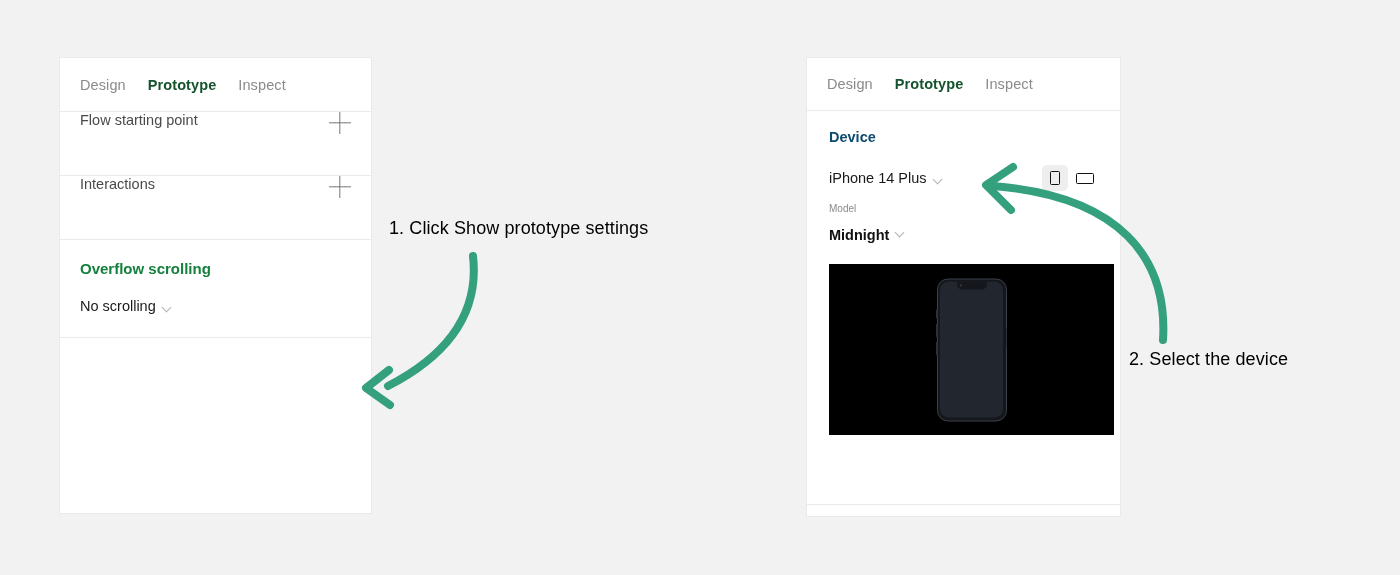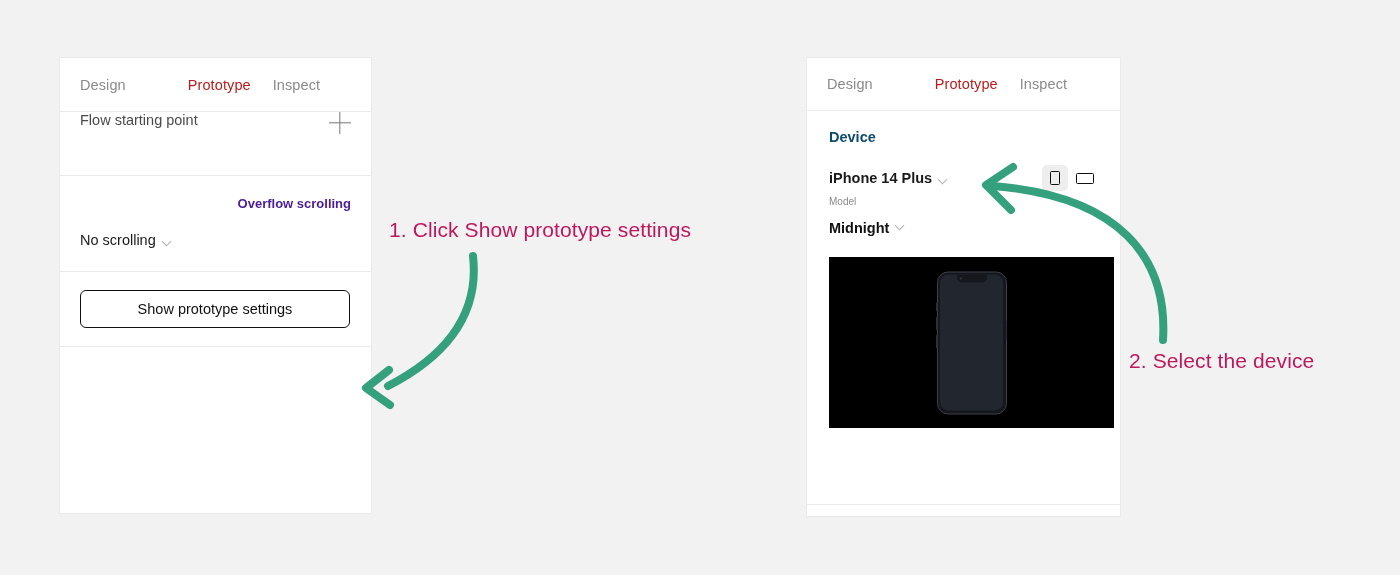--- a/index.html
+++ b/index.html
@@ -65,23 +65,22 @@
   .panel-right .tabs { height: 53px; }
   .tab {
     font-size: 14.5px;
     color: #8a8a8a;
     letter-spacing: .1px;
     cursor: pointer;
     user-select: none;
     white-space: nowrap;
   }
   .tab.active {
-    color: #b91c1c;
-    font-weight: normal;
-    margin-left: 40px;
+    color: #14532d;
+    font-weight: bold;
   }
 
   
   .row {
     display: flex;
     align-items: flex-start;
     justify-content: space-between;
     height: 64px;
     padding: 0 20px;
     box-sizing: border-box;
@@ -114,25 +113,24 @@
     height: 100%; width: 1.4px;
     transform: translateX(-50%);
   }
 
   .section {
     padding: 20px 20px 22px 20px;
     box-sizing: border-box;
     border-bottom: 1px solid #eaeaea;
   }
   .section-title {
-    font-size: 13px;
+    font-size: 15px;
     font-weight: bold;
-    color: #4c1d95;
+    color: #15803d;
     margin-bottom: 20px;
-    text-align: right;
   }
   .select-value {
     display: inline-flex;
     align-items: center;
     gap: 7px;
     font-size: 14.5px;
     color: #1a1a1a;
     cursor: pointer;
     user-select: none;
     justify-content: space-between;
@@ -189,22 +187,21 @@
   }
   .rp-sublabel {
     font-size: 10px;
     color: #8a8a8a;
     margin-bottom: 12px;
   }
   .device-row {
     display: flex;
     align-items: center;
     justify-content: space-between;
-    margin-bottom: 5px;
-    font-weight: bold;
+    margin-bottom: 12px;
   }
   .device-name {
     display: inline-flex;
     align-items: center;
     gap: 7px;
     font-size: 14.5px;
     color: #1a1a1a;
     cursor: pointer;
     user-select: none;
   }
@@ -312,22 +309,22 @@
     position: absolute;
     right: -1.6px;
     width: 1.6px;
     background: #2b3039;
     border-radius: 1px;
   }
 
   
   .annotation {
     position: absolute;
-    font-size: 21px;
-    color: #be185d;
+    font-size: 18px;
+    color: #000000;
     white-space: nowrap;
     letter-spacing: .1px;
   }
   #ann1 { left: 389px; top: 218px; }
   #ann2 { left: 1129px; top: 349px; }
 
   .arrow-layer {
     position: absolute;
     left: 0; top: 0;
     width: 1400px;
@@ -346,32 +343,33 @@
       <div class="tab">Design</div>
       <div class="tab active">Prototype</div>
       <div class="tab">Inspect</div>
     </div>
 
     <div class="row">
       <div class="row-label">Flow starting point</div>
       <div class="plus-btn"></div>
     </div>
 
+    <div class="row">
+      <div class="row-label">Interactions</div>
+      <div class="plus-btn"></div>
+    </div>
 
     <div class="section">
       <div class="section-title">Overflow scrolling</div>
       <div class="select-value">
         <span>No scrolling</span>
         <span class="chev"></span>
       </div>
     </div>
 
-    <div class="btn-area">
-      <button class="outline-btn">Show prototype settings</button>
-    </div>
 
   </div>
 
   <div class="panel panel-right">
 
     <div class="tabs">
       <div class="tab">Design</div>
       <div class="tab active">Prototype</div>
       <div class="tab">Inspect</div>
     </div>

